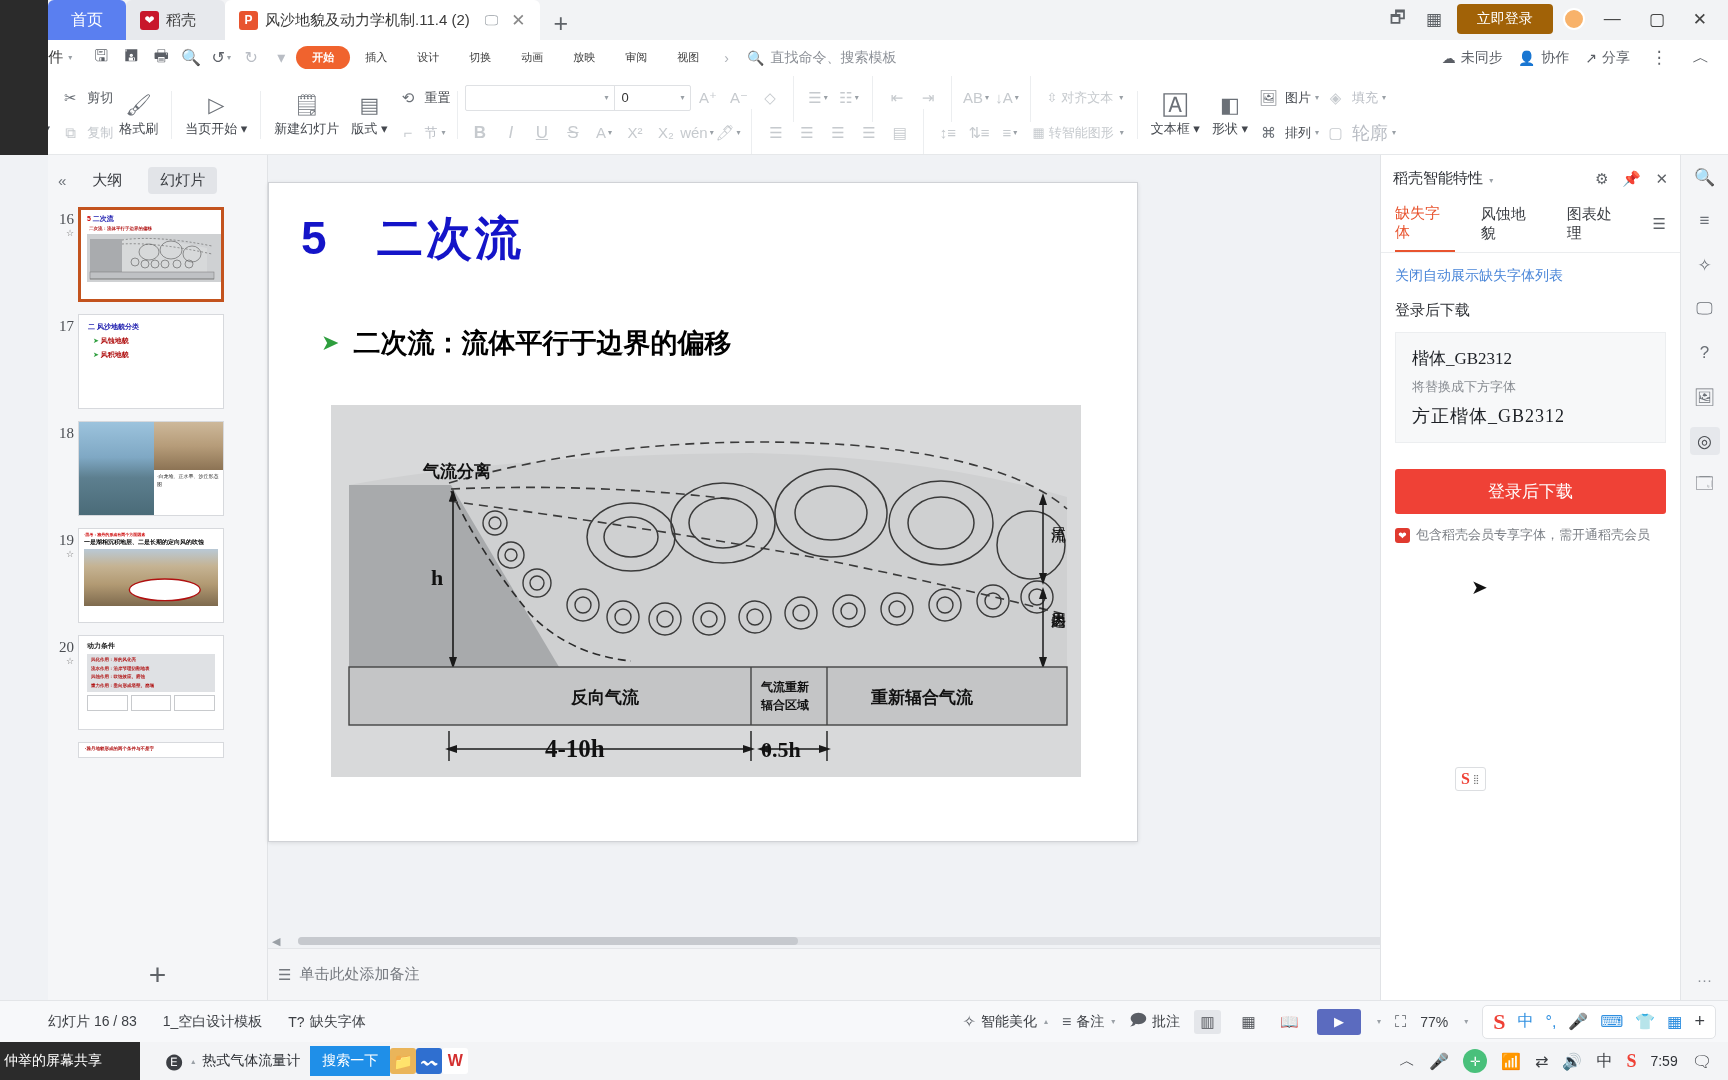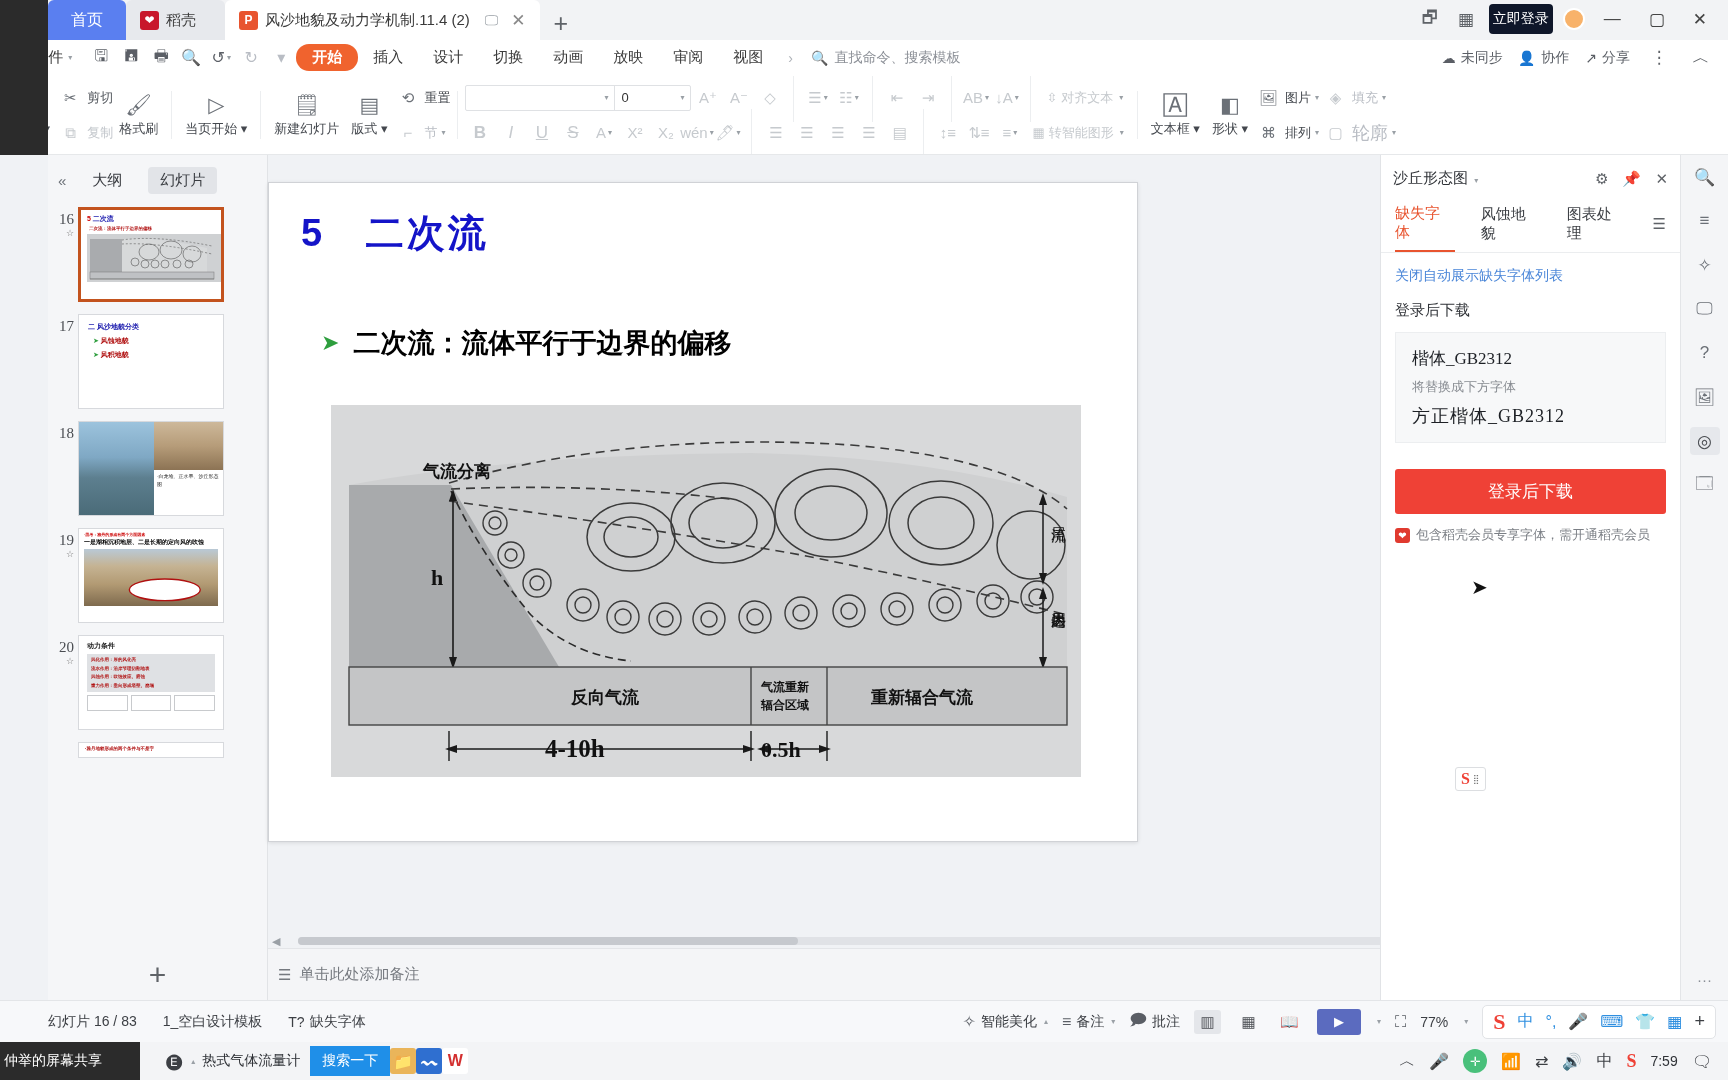--- a/index.html
+++ b/index.html
@@ -32,39 +32,39 @@
   }
   .tab-ico.dk { background: #c8172b; }
   .tab-ico.ppt { background: #e8542f; }
   .tab-x { color: #8a8a8a; font-size: 17px; margin-left: 6px; }
   .tab-mini { color: #9aa0a6; font-size: 14px; margin-left: 8px; }
   .tab-plus { font-size: 25px; color: #5f6368; padding: 0 14px 2px 14px; font-weight: 300;}
   .tabbar-right { margin-left: auto; display: flex; align-items: center; gap: 10px; padding: 0 12px 6px 0; }
   .tb-ico { color: #5f6368; font-size: 17px; width: 26px; height: 24px;
     display: flex; align-items: center; justify-content: center; }
   .login-btn {
-    background: #0f172a; color: #fff; font-size: 14px; border-radius: 4px;
-    padding: 6px 4px; display: flex; align-items: center; gap: 5px;
+    background: #a16207; color: #fff; font-size: 14px; border-radius: 4px;
+    padding: 6px 20px; display: flex; align-items: center; gap: 5px;
   }
   .avatar-mini { width: 22px; height: 22px; border-radius: 50%; background: #f8b26a;
     display: inline-block; border: 2px solid #fff; }
   .winbtn { font-size: 17px; color: #444; padding: 0 9px; }
 
   
   .ribbonrow {
     position: absolute; left: 0; top: 40px; width: 1728px; height: 36px;
     background: #ffffff; display: flex; align-items: center; padding-left: 12px;
     border-bottom: 1px solid #fff;
   }
   .hamburger { font-size: 17px; color: #444; margin-right: 6px; }
   .filemenu { font-size: 15px; color: #333; display: flex; align-items: center; gap: 3px; margin-right: 14px; }
   .qicon { width: 30px; height: 26px; display: flex; align-items: center; justify-content: center;
     color: #5b5f66; font-size: 16px; }
   .qicon.dim { color: #b9bdc4; }
-  .menutab { font-size: 15px; color: #3c3c3c; padding: 3px 15px; border-radius: 12px; }
+  .menutab { font-size: 11px; color: #3c3c3c; padding: 3px 15px; border-radius: 12px; }
   .menutab.sel { background: #f0632e; color: #fff; font-weight: bold; padding: 4px 16px; border-radius: 13px; }
   .menu-more { color: #aeb2b8; font-size: 14px; padding: 0 10px; }
   .searchbox { display: flex; align-items: center; gap: 6px; color: #8d9198; font-size: 14px; margin-left: 8px; }
   .ribbon-right { margin-left: auto; display: flex; align-items: center; gap: 16px; padding-right: 14px;
     color: #5a5e65; font-size: 14px; }
   .rr-item { display: flex; align-items: center; gap: 5px; }
 
   
   .toolbar {
     position: absolute; left: 0; top: 76px; width: 1728px; height: 79px;
@@ -116,21 +116,21 @@
   .mt-bullet { font-size: 4.5px; color: #b01010; font-weight: bold; padding: 2px 0 0 8px; }
   .mt-img { background: #c9cbcd; margin: 3px 6px; height: 48px; position: relative; }
   .mt-line { font-size: 7px; font-weight: bold; padding: 4px 0 0 8px; }
 
   
   .canvaswrap { position: absolute; left: 268px; top: 0; right: 300px; bottom: 0; }
   .slide {
     position: absolute; left: 0; top: 27px; width: 870px; height: 660px;
     background: #fff; border: 1px solid #d0d2d6; box-shadow: 0 1px 4px rgba(0,0,0,.10);
   }
-  .slide-h1 { position: absolute; left: 32px; top: 25px; font-size: 38px; color: #1414c8;
+  .slide-h1 { position: absolute; left: 32px; top: 25px; font-size: 46px; color: #1414c8;
     font-weight: bold; letter-spacing: 3px; }
   .slide-h1 .num { color: #1414c8; }
   .slide-b1 { position: absolute; left: 52px; top: 142px; font-size: 27px; color: #000;
     font-weight: bold; display: flex; align-items: center; gap: 14px; }
   .arrow-g { color: #2e9e3e; font-size: 22px; }
   .figure { position: absolute; left: 62px; top: 222px; width: 750px; height: 372px;
     background: #d6d7d8; overflow: hidden; }
 
   
   .notesbar { position: absolute; left: 268px; right: 300px; bottom: 0; height: 52px;
@@ -715,21 +715,21 @@
     </div>
 
     <div class="notesbar">
       <span>☰</span>
       <span>单击此处添加备注</span>
     </div>
 
     <div class="rightpanel">
       <div class="rp-head">
         <span class="rp-title">
-          <span>沙丘形态图</span>
+          <span>稻壳智能特性</span>
           <span class="caret">▾</span>
         </span>
         <span class="rp-head-icons">
           <span>⚙</span>
           <span>📌</span>
           <span>✕</span>
         </span>
       </div>
       <div class="rp-tabs">
         <span class="rp-tab sel">缺失字体</span>

